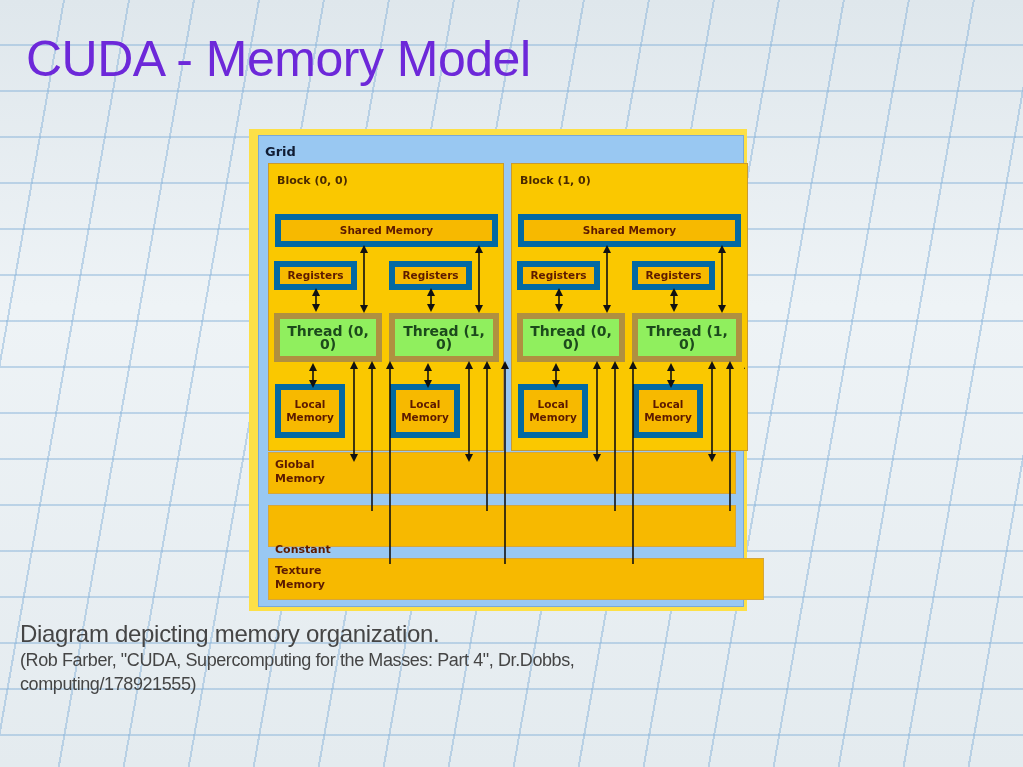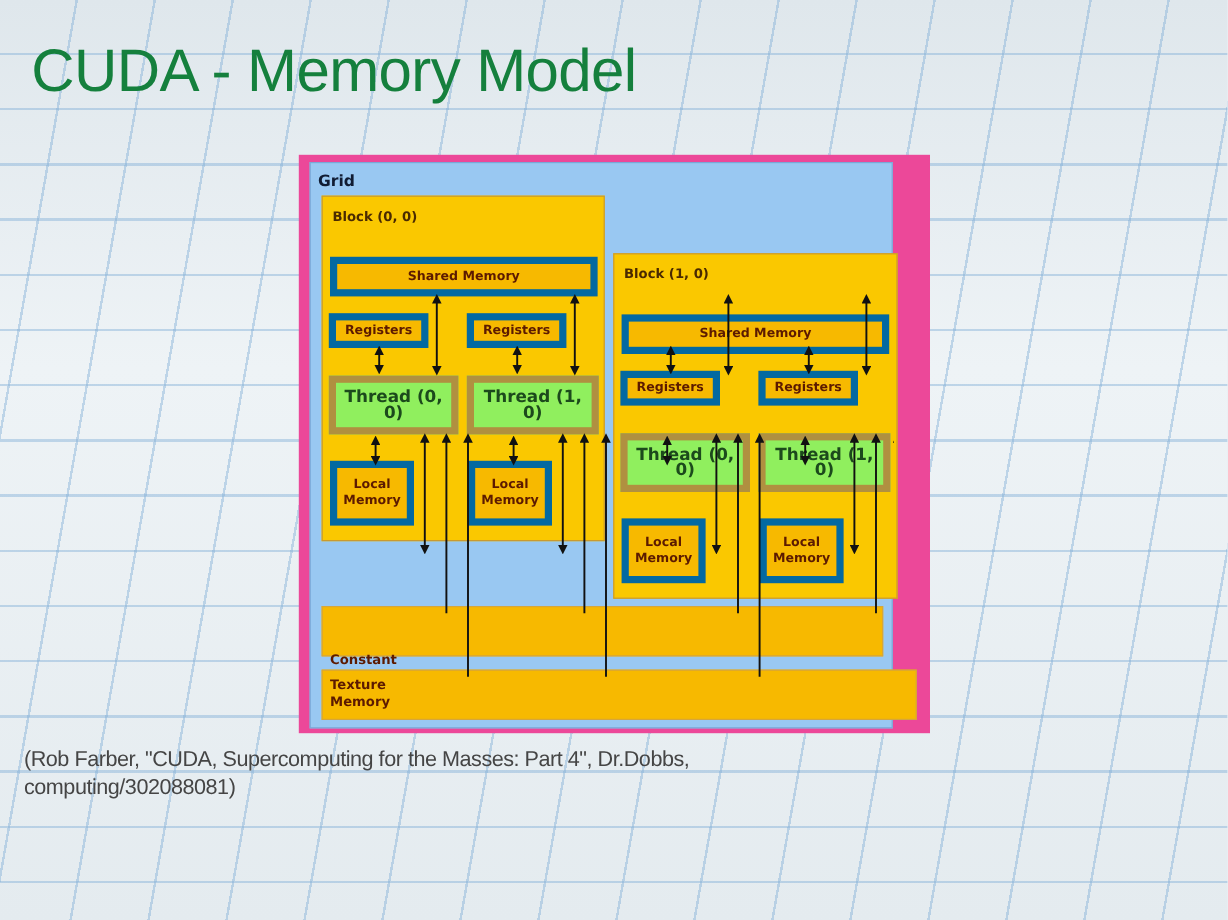--- a/index.html
+++ b/index.html
@@ -10,33 +10,32 @@
   }
   .bg {
     position: absolute; inset: 0;
     background:
       repeating-linear-gradient(to bottom, transparent 0 44px, rgba(130,175,215,0.45) 44px 46px),
       repeating-linear-gradient(100deg, transparent 0 62px, rgba(130,175,215,0.45) 62px 64px),
       linear-gradient(180deg, #dfe7ec 0%, #eef3f6 40%, #e4ebef 100%);
   }
   .title {
     position: absolute; left: 26px; top: 30px;
-    font-size: 50px; color: #15803d; letter-spacing: -0.5px;
+    font-size: 50px; color: #6d28d9; letter-spacing: -0.5px;
   }
   .caption {
     position: absolute; left: 20px; top: 620px; width: 880px;
     color: #454545;
   }
   .caption .main { font-size: 24px; line-height: 28px; letter-spacing: -0.3px; }
   .caption .ref { font-size: 18px; line-height: 24px; letter-spacing: -0.4px; }
 
   .figure {
     position: absolute; left: 249px; top: 129px; width: 498px; height: 482px;
-    background: #ec4899;
-    padding-left: 28px;
+    background: #fde047;
   }
   .grid-box {
     position: absolute; left: 9px; top: 6px; width: 486px; height: 472px;
     background: #99c8f2; border: 1px solid #7aa8d6; box-sizing: border-box;
   }
   .lbl { position: absolute; font-family: "DejaVu Sans", sans-serif; font-weight: bold; color: #3a1a00; }
   .grid-label { left: 6px; top: 8px; font-size: 13px; color: #101c33; }
   .block {
     position: absolute; background: #fac800; border: 1px solid #c99a30; box-sizing: border-box;
   }
@@ -69,31 +68,32 @@
       <div class="lbl block-label" style="left:8px; top:10px;">Block (0, 0)</div>
       <div class="box" style="left:6px; top:50px; width:223px; height:33px;">Shared Memory</div>
       <div class="box" style="left:5px; top:97px; width:83px; height:29px;">Registers</div>
       <div class="box" style="left:120px; top:97px; width:83px; height:29px;">Registers</div>
       <div class="box thread" style="left:5px; top:149px; width:108px; height:49px;">Thread (0, 0)</div>
       <div class="box thread" style="left:120px; top:149px; width:110px; height:49px;">Thread (1, 0)</div>
       <div class="box" style="left:6px; top:220px; width:70px; height:54px;">Local Memory</div>
       <div class="box" style="left:121px; top:220px; width:70px; height:54px;">Local Memory</div>
     </div>
 
-    <div class="block" style="left:252px; top:27px; width:237px; height:288px;margin-top:48px;">
+    <div class="block" style="left:252px; top:27px; width:237px; height:288px;">
       <div class="lbl block-label" style="left:8px; top:10px;">Block (1, 0)</div>
       <div class="box" style="left:6px; top:50px; width:223px; height:33px;">Shared Memory</div>
       <div class="box" style="left:5px; top:97px; width:83px; height:29px;">Registers</div>
       <div class="box" style="left:120px; top:97px; width:83px; height:29px;">Registers</div>
       <div class="box thread" style="left:5px; top:149px; width:108px; height:49px;">Thread (0, 0)</div>
       <div class="box thread" style="left:120px; top:149px; width:110px; height:49px;">Thread (1, 0)</div>
       <div class="box" style="left:6px; top:220px; width:70px; height:54px;">Local Memory</div>
       <div class="box" style="left:121px; top:220px; width:70px; height:54px;">Local Memory</div>
     </div>
 
+    <div class="mem" style="top: 316px; height: 42px; left: 9px; white-space: pre-line; width: 468px; border-right: 1px solid rgb(214, 166, 58);"><span style="display: block; width: 70px;">Global Memory</span></div>
 
     <div class="mem" style="top: 369px; height: 42px; width: 468px; border-right: 1px solid rgb(214, 166, 58);">
         <span style="display: block; width: 70px; margin-top: 32px;">Constant Memory</span>
       </div>
     <div class="mem" style="top: 422px; height: 42px; width: 496px; border-right: 1px solid rgb(214, 166, 58);">
         <span style="display: block; width: 70px;">Texture Memory</span>
       </div>
   <svg class="arrows" width="486" height="472">
         <defs>
           <marker id="ah" markerWidth="8" markerHeight="8" refX="4" refY="4" orient="auto-start-reverse" markerUnits="userSpaceOnUse">
@@ -122,15 +122,16 @@
         <line x1="412" x2="412" y1="231" y2="248" stroke="#111" stroke-width="1.6" marker-start="url(#ah)" marker-end="url(#ah)"></line>
         <line x1="463" x2="463" y1="113" y2="173" stroke="#111" stroke-width="1.6" marker-start="url(#ah)" marker-end="url(#ah)"></line>
         <line x1="453" x2="453" y1="229" y2="322" stroke="#111" stroke-width="1.6" marker-start="url(#ah)" marker-end="url(#ah)"></line>
         <line x1="471" x2="471" y1="229" y2="375" stroke="#111" stroke-width="1.6" marker-start="url(#ah)"></line>
         <line x1="489" x2="489" y1="229" y2="428" stroke="#111" stroke-width="1.6" marker-start="url(#ah)"></line>
       </svg>
     </div>
 </div>
 
 <div class="caption">
+  <div class="main">Diagram depicting memory organization.</div>
   <div class="ref">(Rob Farber, "CUDA, Supercomputing for the Masses: Part 4", Dr.Dobbs,</div>
-  <div class="ref">computing/302088081)</div>
+  <div class="ref">computing/178921555)</div>
 </div>
 
 </body></html>

